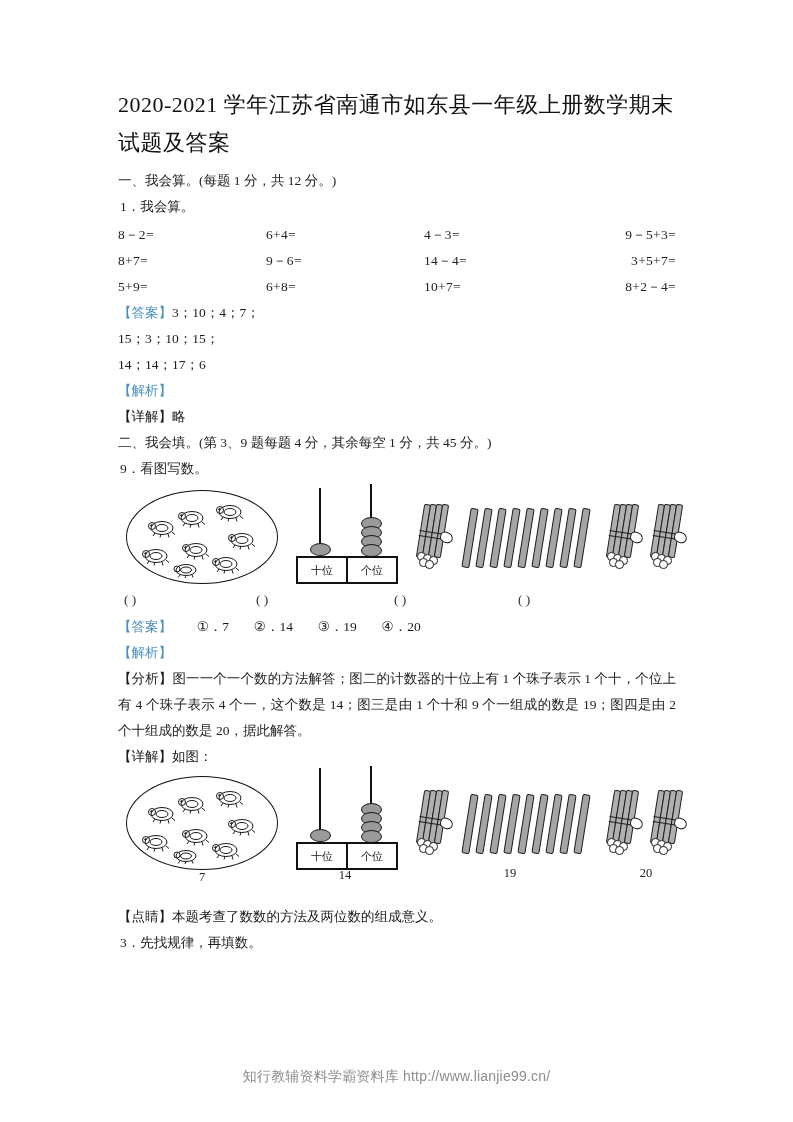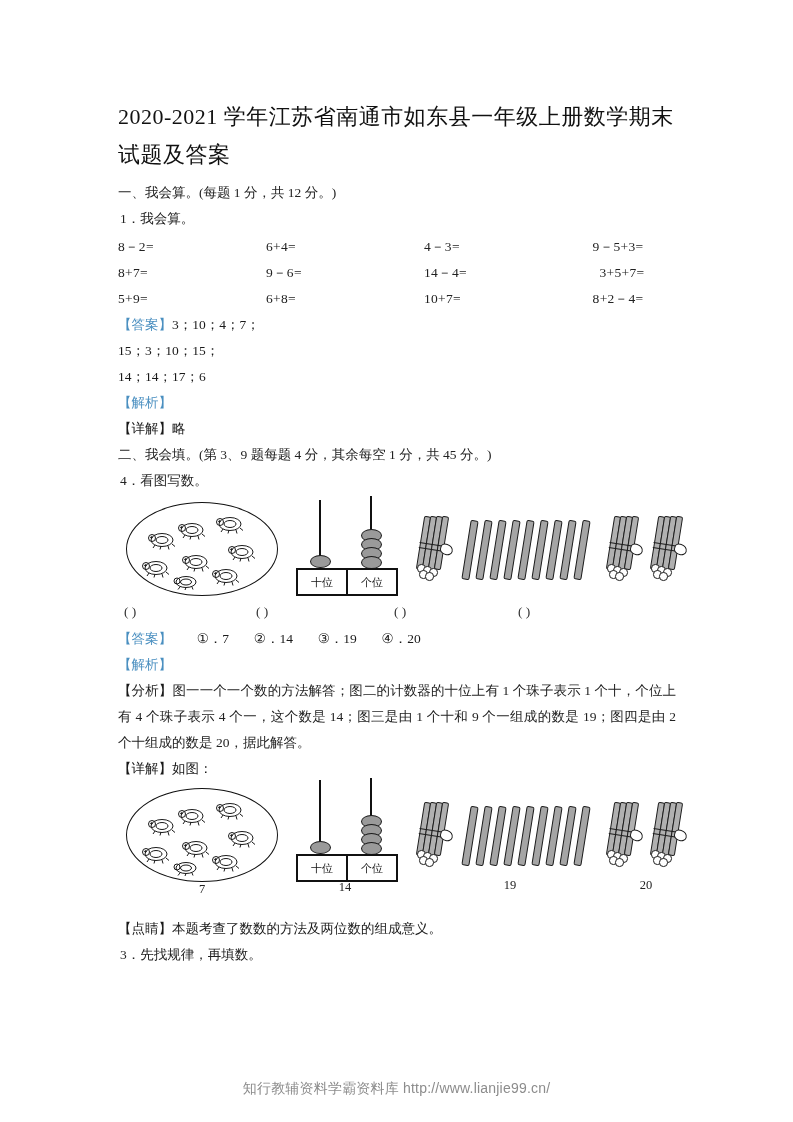--- a/index.html
+++ b/index.html
@@ -10,21 +10,21 @@
   body {
     width: 793px;
     height: 1122px;
     position: relative;
     font-family: "Liberation Serif", "DejaVu Serif", serif;
     color: #1a1a1a;
     overflow: hidden;
   }
   .page {
     position: absolute;
-    left: 0; top: 12px;
+    left: 0; top: 0;
     width: 793px;
     height: 932px;
     background: #fff;
   }
   .content {
     position: absolute;
     left: 118px;
     top: 86px;
     width: 558px;
   }
@@ -69,21 +69,21 @@
     row-gap: 0px;
     margin-top: 2px;
   }
   .calc-cell {
     font-size: 13.5px;
     line-height: 26px;
     color: #222;
     letter-spacing: 0.3px;
   }
   .calc-cell.c3 { text-align: left; padding-left: 10px;}
-  .calc-cell.c4 { text-align: center; padding-left: 6px;}
+  .calc-cell.c4 { text-align: right; padding-left: 6px;}
   .calc-cell.c4.wide { padding-left: 14px; }
 
   
   .ansline {
     font-size: 13.5px;
     line-height: 26px;
   }
 
   
   .figrow {
@@ -250,21 +250,21 @@
       <span class="marker">【答案】</span><span>3；10；4；7；</span>
     </div>
     <div class="ansline">15；3；10；15；</div>
     <div class="ansline">14；14；17；6</div>
     <div class="ansline marker">【解析】</div>
     <div class="ansline">
       <span class="marker-dark">【详解】</span><span>略</span>
     </div>
 
     <div class="line">二、我会填。(第 3、9 题每题 4 分，其余每空 1 分，共 45 分。)</div>
-    <div class="line indent1">4．看图写数。</div>
+    <div class="line indent1">9．看图写数。</div>
 
     <div class="figrow">
 
       <div class="oval-wrap" style="left:8px; top:2px;">
         <div class="turtle-oval" style="left:0; top:0; width:150px; height:92px;"></div>
         <svg width="152" height="94" style="position:absolute;left:0;top:0;">
           <g stroke="#1a1a1a" stroke-width="1" fill="none">
             <g transform="translate(24,30)">
                 <ellipse cx="12" cy="8" rx="11" ry="6.5"></ellipse>
                 <ellipse cx="12" cy="8" rx="6" ry="3.5"></ellipse>

